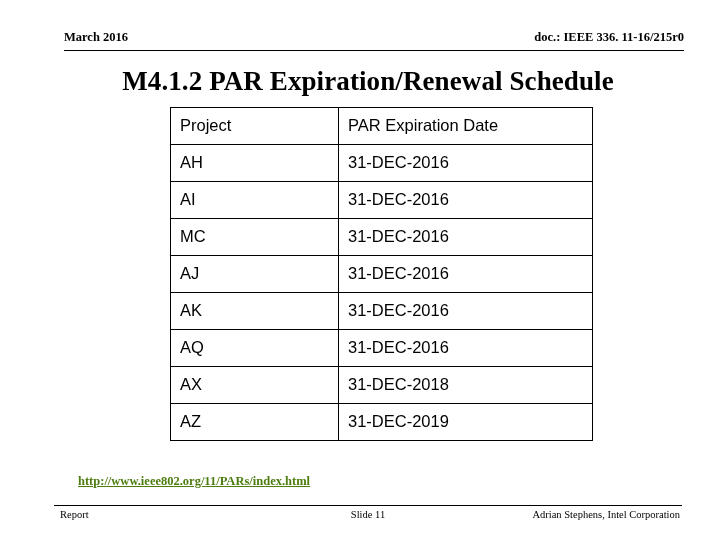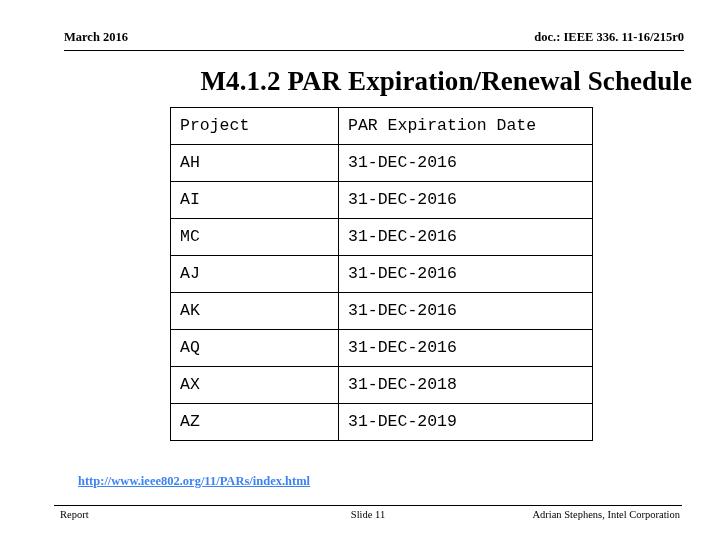--- a/index.html
+++ b/index.html
@@ -57,21 +57,21 @@
     height: 0;
     border-top: 1.2px solid #000;
   }
 
   
   .title {
     position: absolute;
     left: 36px;
     top: 66px;
     width: 648px;
-    text-align: right;
+    text-align: center;
     font-size: 27px;
     font-weight: bold;
     font-family: "Liberation Serif", serif;
     letter-spacing: 0.1px;
   }
 
   
   .table-wrap {
     position: absolute;
     left: 162px;
@@ -79,42 +79,42 @@
     width: 422px;
   }
   table.par {
     border-collapse: collapse;
     width: 422px;
     table-layout: fixed;
   }
   table.par td {
     border: 1.4px solid #000;
     font-size: 16.5px;
-    font-family: Liberation Mono, monospace;
+    font-family: Liberation Sans, sans-serif;
     padding: 6px 0 6px 9px;
     height: 24px;
     vertical-align: middle;
     line-height: 1.05;
     margin-left: 40px;
   }
   table.par col.c1 { width: 168px; }
   table.par col.c2 { width: 254px; }
   table.par tr.head td {
     font-size: 16.5px;
   }
 
   
   .link {
     position: absolute;
     left: 70px;
     top: 474px;
     font-size: 12.5px;
     font-family: "Liberation Serif", serif;
     font-weight: bold;
-    color: #3b82f6;
+    color: #4d7c0f;
     text-decoration: underline;
     white-space: nowrap;
     text-align: center;
   }
 
   
   .footer-rule {
     position: absolute;
     left: 46px;
     top: 505px;

